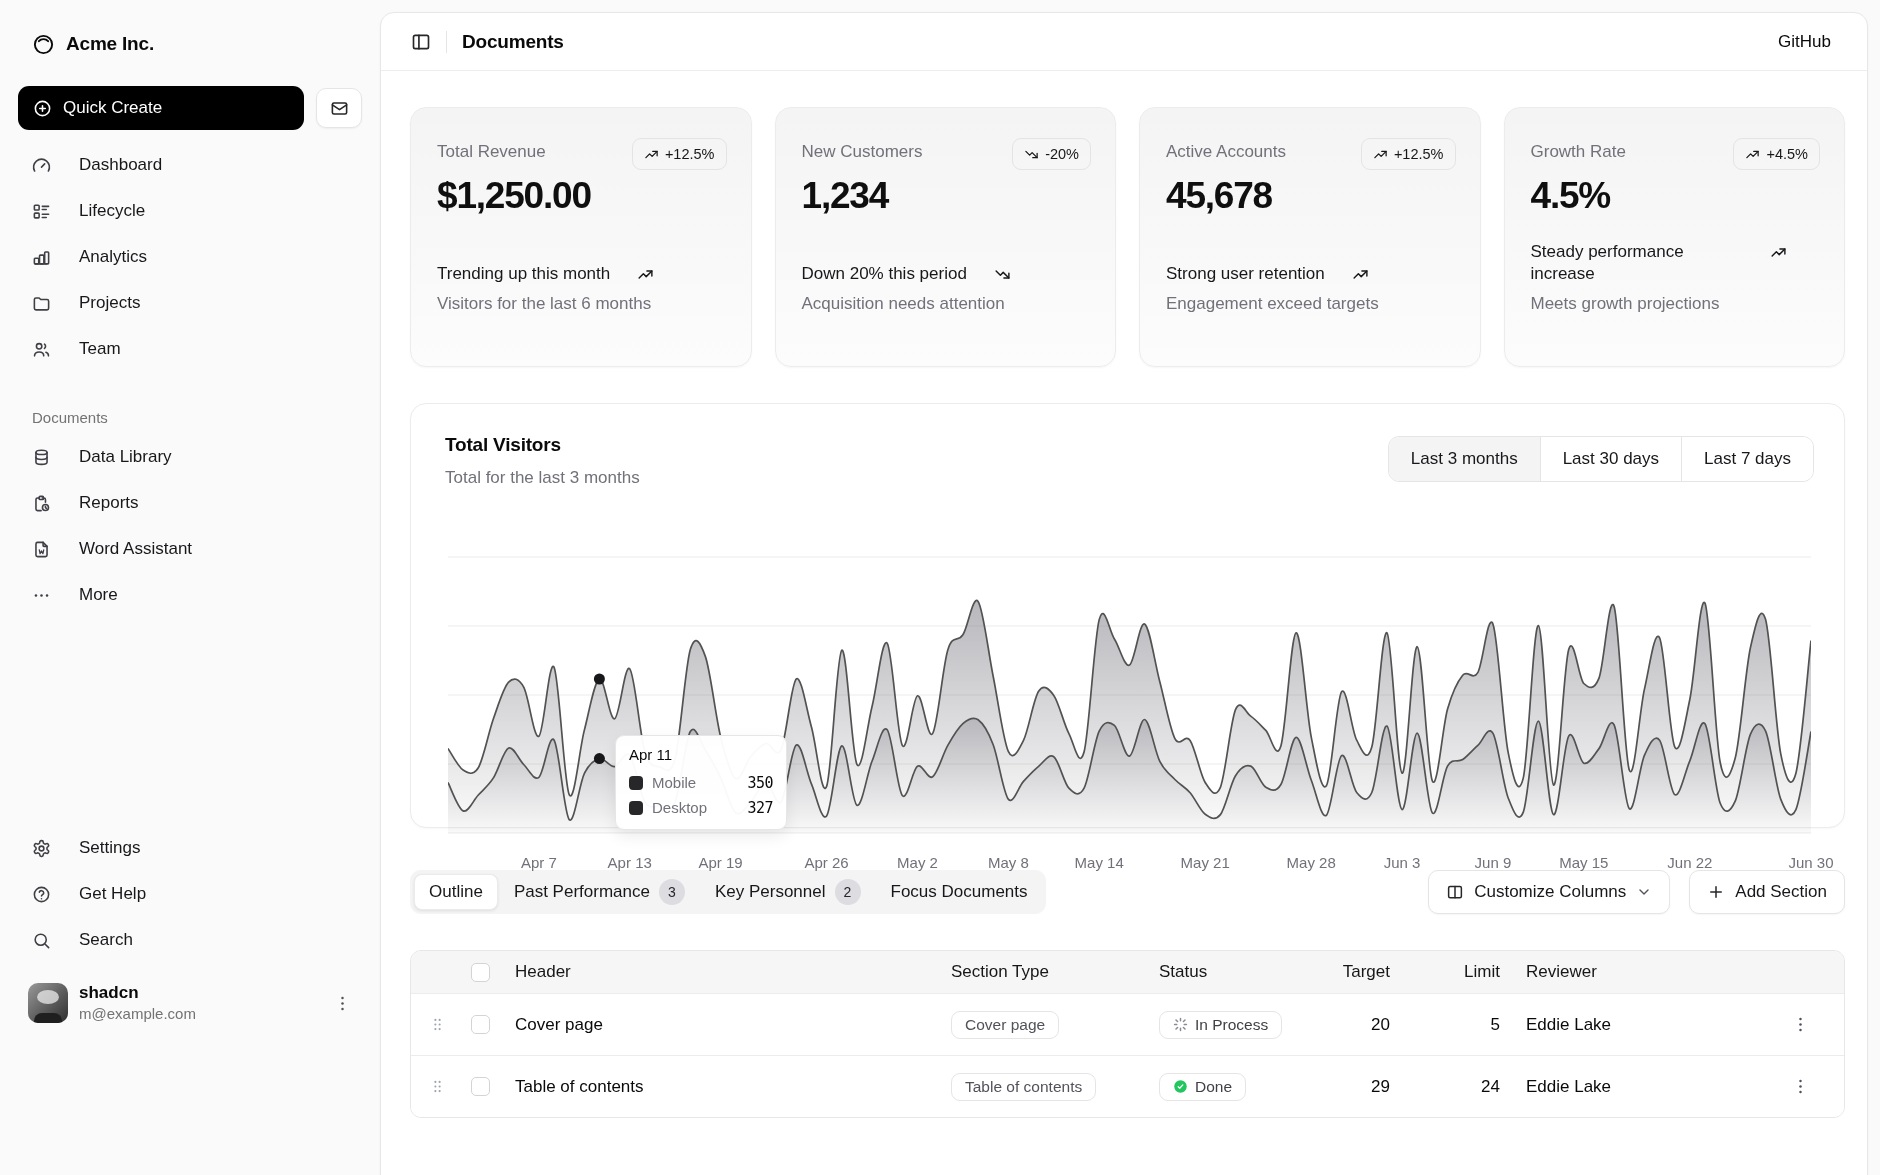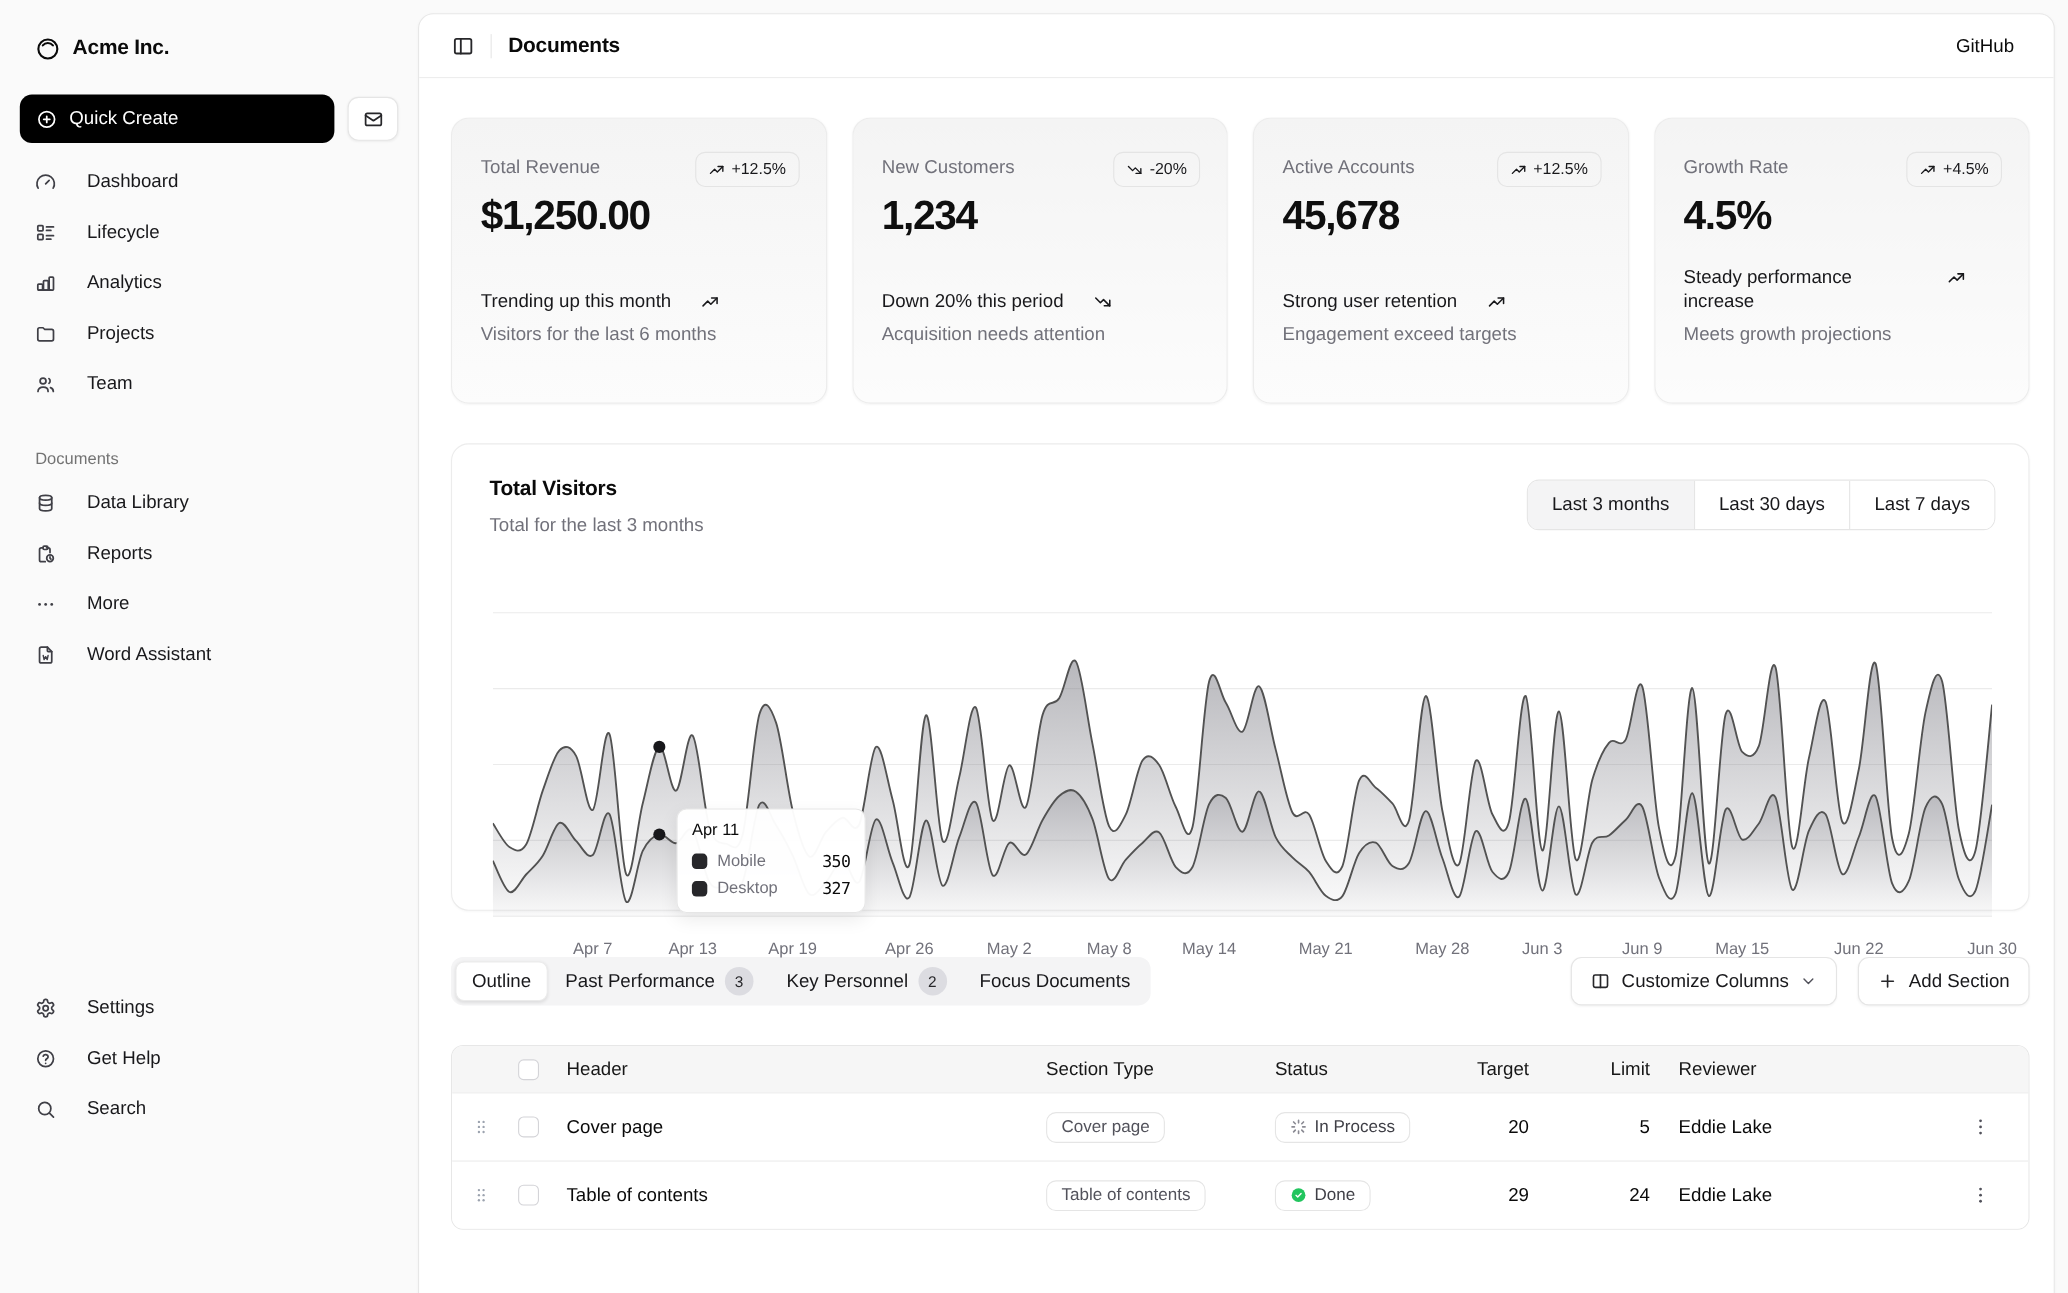--- a/index.html
+++ b/index.html
@@ -209,38 +209,38 @@
             <path d="M17 10.5V7a2 2 0 0 0-2-2h-2"></path>
             <rect x="9" y="3" width="5.5" height="4" rx="1.4"></rect>
             <circle cx="17" cy="17" r="3.8"></circle>
             <path d="M17 15.4V17l1.1 1.1"></path>
           </svg>
         </span>
         <span>Reports</span>
       </li>
     <li>
         <span class="icon">
+          <svg viewBox="0 0 24 24" fill="none" stroke="currentColor" stroke-width="2" stroke-linecap="round" stroke-linejoin="round">
+            <path d="M14 3v4a1 1 0 0 0 1 1h4"></path>
+            <path d="M14 3H7a2 2 0 0 0-2 2v14a2 2 0 0 0 2 2h10a2 2 0 0 0 2-2V8z"></path>
+            <path stroke-width="1.6" d="m9.2 12.5 1 4.7 1.8-3.4 1.8 3.4 1-4.7"></path>
+          </svg>
+        </span>
+        <span>Word Assistant</span>
+      </li>
+    <li>
+        <span class="icon">
           <svg viewBox="0 0 24 24" fill="currentColor">
             <circle cx="5" cy="12" r="1.6"></circle>
             <circle cx="12" cy="12" r="1.6"></circle>
             <circle cx="19" cy="12" r="1.6"></circle>
           </svg>
         </span>
         <span>More</span>
       </li>
-    <li>
-        <span class="icon">
-          <svg viewBox="0 0 24 24" fill="none" stroke="currentColor" stroke-width="2" stroke-linecap="round" stroke-linejoin="round">
-            <path d="M14 3v4a1 1 0 0 0 1 1h4"></path>
-            <path d="M14 3H7a2 2 0 0 0-2 2v14a2 2 0 0 0 2 2h10a2 2 0 0 0 2-2V8z"></path>
-            <path stroke-width="1.6" d="m9.2 12.5 1 4.7 1.8-3.4 1.8 3.4 1-4.7"></path>
-          </svg>
-        </span>
-        <span>Word Assistant</span>
-      </li>
   </ul>
 
   <div class="sb-spacer"></div>
 
   <ul class="navlist">
     <li>
         <span class="icon">
           <svg viewBox="0 0 24 24" fill="none" stroke="currentColor" stroke-width="2" stroke-linecap="round" stroke-linejoin="round">
             <path d="M12.22 2h-.44a2 2 0 0 0-2 2v.18a2 2 0 0 1-1 1.73l-.43.25a2 2 0 0 1-2 0l-.15-.08a2 2 0 0 0-2.73.73l-.22.38a2 2 0 0 0 .73 2.73l.15.1a2 2 0 0 1 1 1.72v.51a2 2 0 0 1-1 1.74l-.15.09a2 2 0 0 0-.73 2.73l.22.38a2 2 0 0 0 2.73.73l.15-.08a2 2 0 0 1 2 0l.43.25a2 2 0 0 1 1 1.73V20a2 2 0 0 0 2 2h.44a2 2 0 0 0 2-2v-.18a2 2 0 0 1 1-1.73l.43-.25a2 2 0 0 1 2 0l.15.08a2 2 0 0 0 2.73-.73l.22-.39a2 2 0 0 0-.73-2.73l-.15-.08a2 2 0 0 1-1-1.74v-.5a2 2 0 0 1 1-1.74l.15-.09a2 2 0 0 0 .73-2.73l-.22-.38a2 2 0 0 0-2.73-.73l-.15.08a2 2 0 0 1-2 0l-.43-.25a2 2 0 0 1-1-1.73V4a2 2 0 0 0-2-2z"></path>
             <circle cx="12" cy="12" r="3"></circle>
@@ -262,20 +262,34 @@
         <span class="icon">
           <svg viewBox="0 0 24 24" fill="none" stroke="currentColor" stroke-width="2" stroke-linecap="round" stroke-linejoin="round">
             <circle cx="11" cy="11" r="7"></circle>
             <path d="m21 21-4.3-4.3"></path>
           </svg>
         </span>
         <span>Search</span>
       </li>
   </ul>
 
+  <div class="user-row">
+    <div class="avatar"></div>
+    <div class="user-meta">
+      <span class="user-name">shadcn</span>
+      <span class="user-email">m@example.com</span>
+    </div>
+    <span class="icon user-menu">
+        <svg viewBox="0 0 24 24" fill="currentColor">
+          <circle cx="12" cy="5" r="1.6"></circle>
+          <circle cx="12" cy="12" r="1.6"></circle>
+          <circle cx="12" cy="19" r="1.6"></circle>
+        </svg>
+      </span>
+  </div>
 </aside>
 
 <main class="main">
   <header class="m-header">
     <span class="icon panel-toggle">
         <svg viewBox="0 0 24 24" fill="none" stroke="currentColor" stroke-width="2" stroke-linecap="round" stroke-linejoin="round">
           <rect x="3" y="4" width="18" height="16" rx="2"></rect>
           <path d="M9.5 4v16"></path>
         </svg>
       </span>

